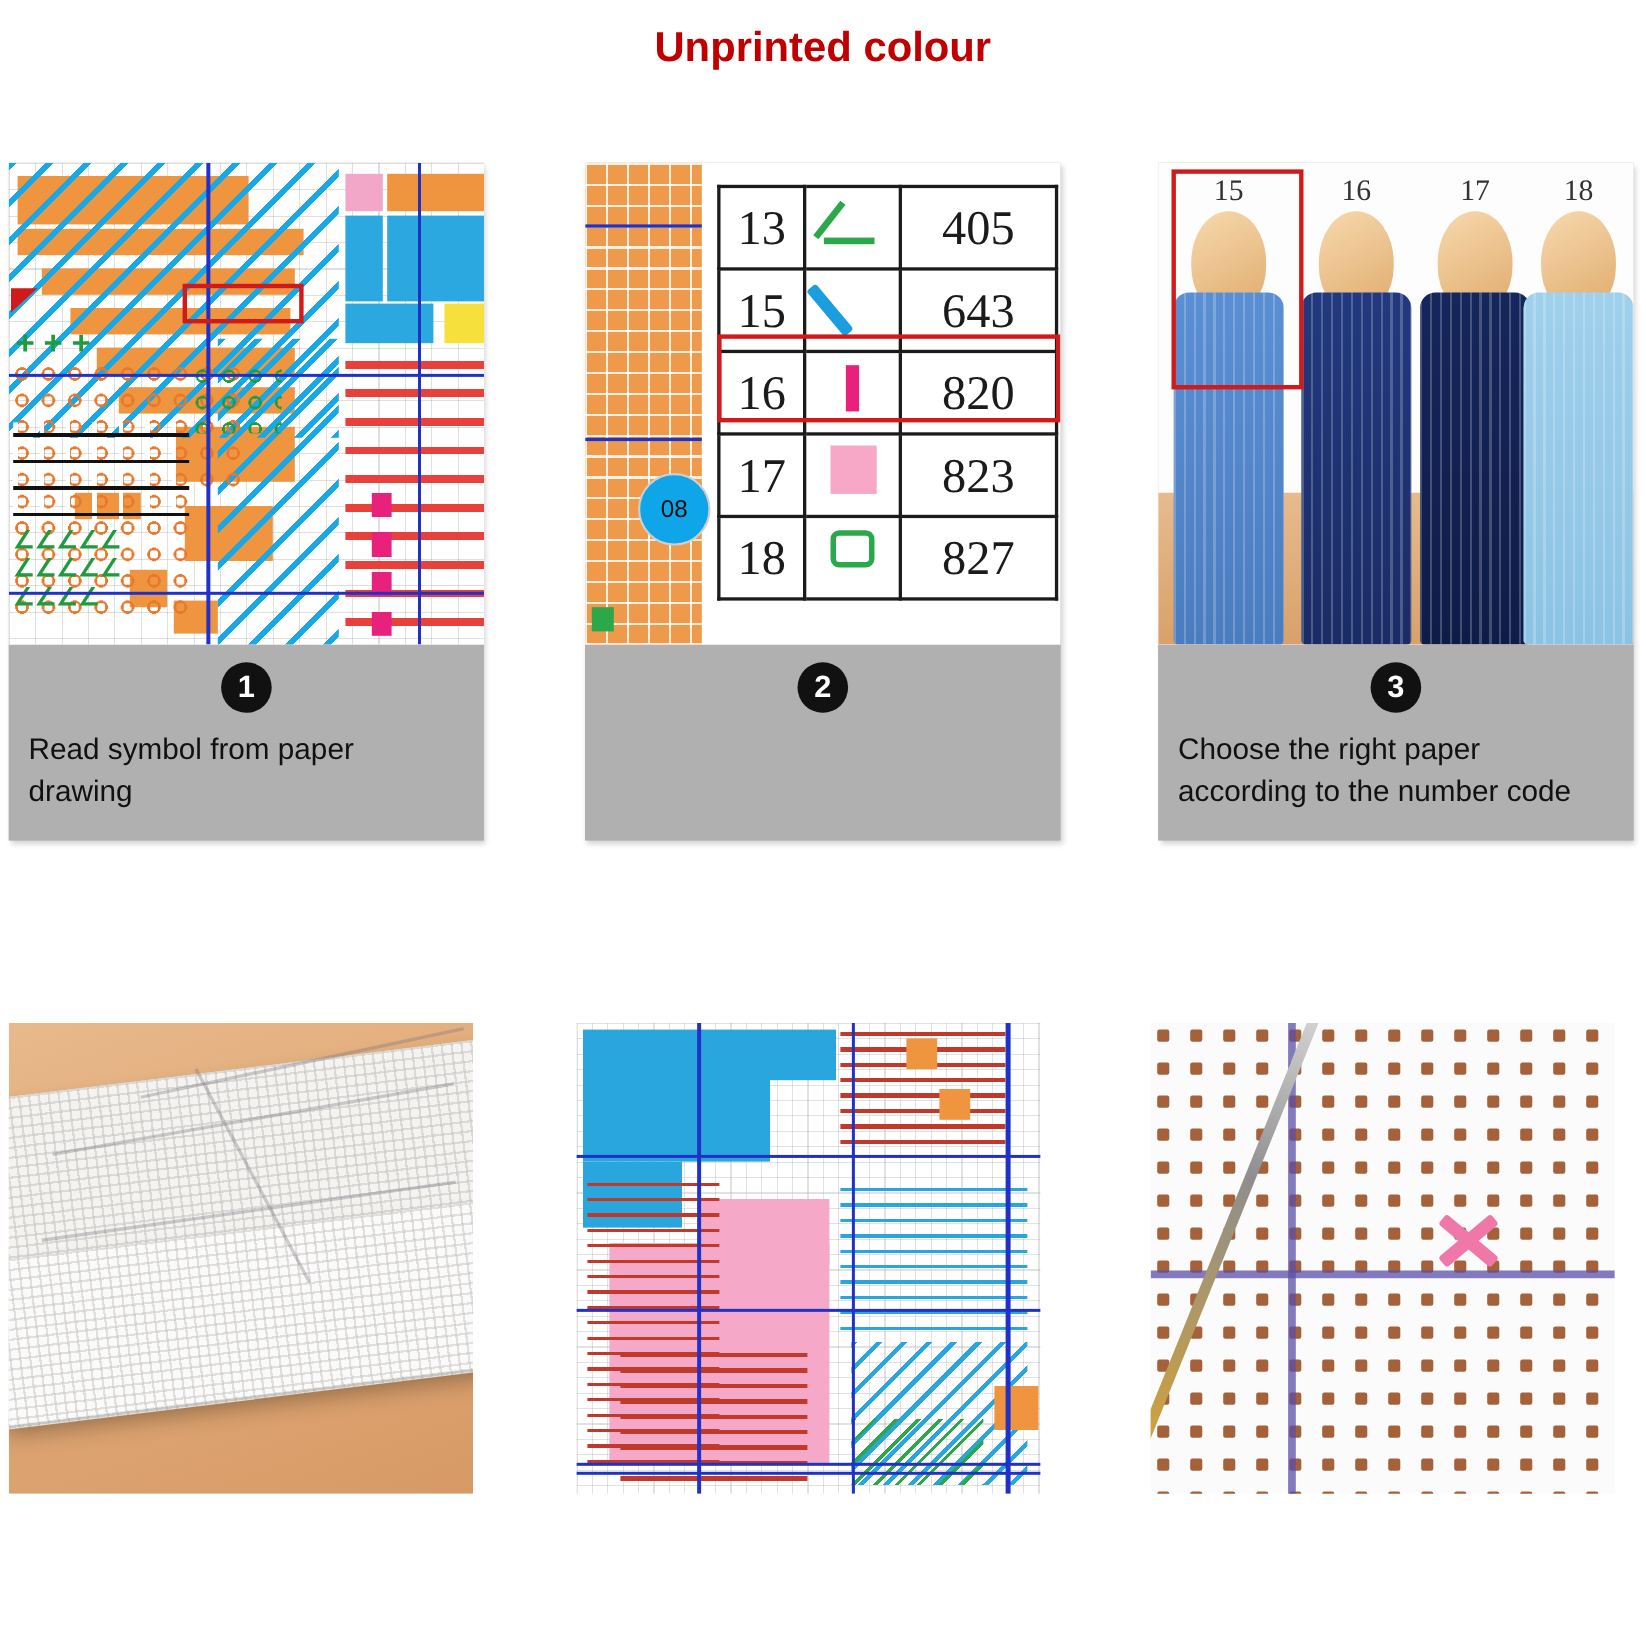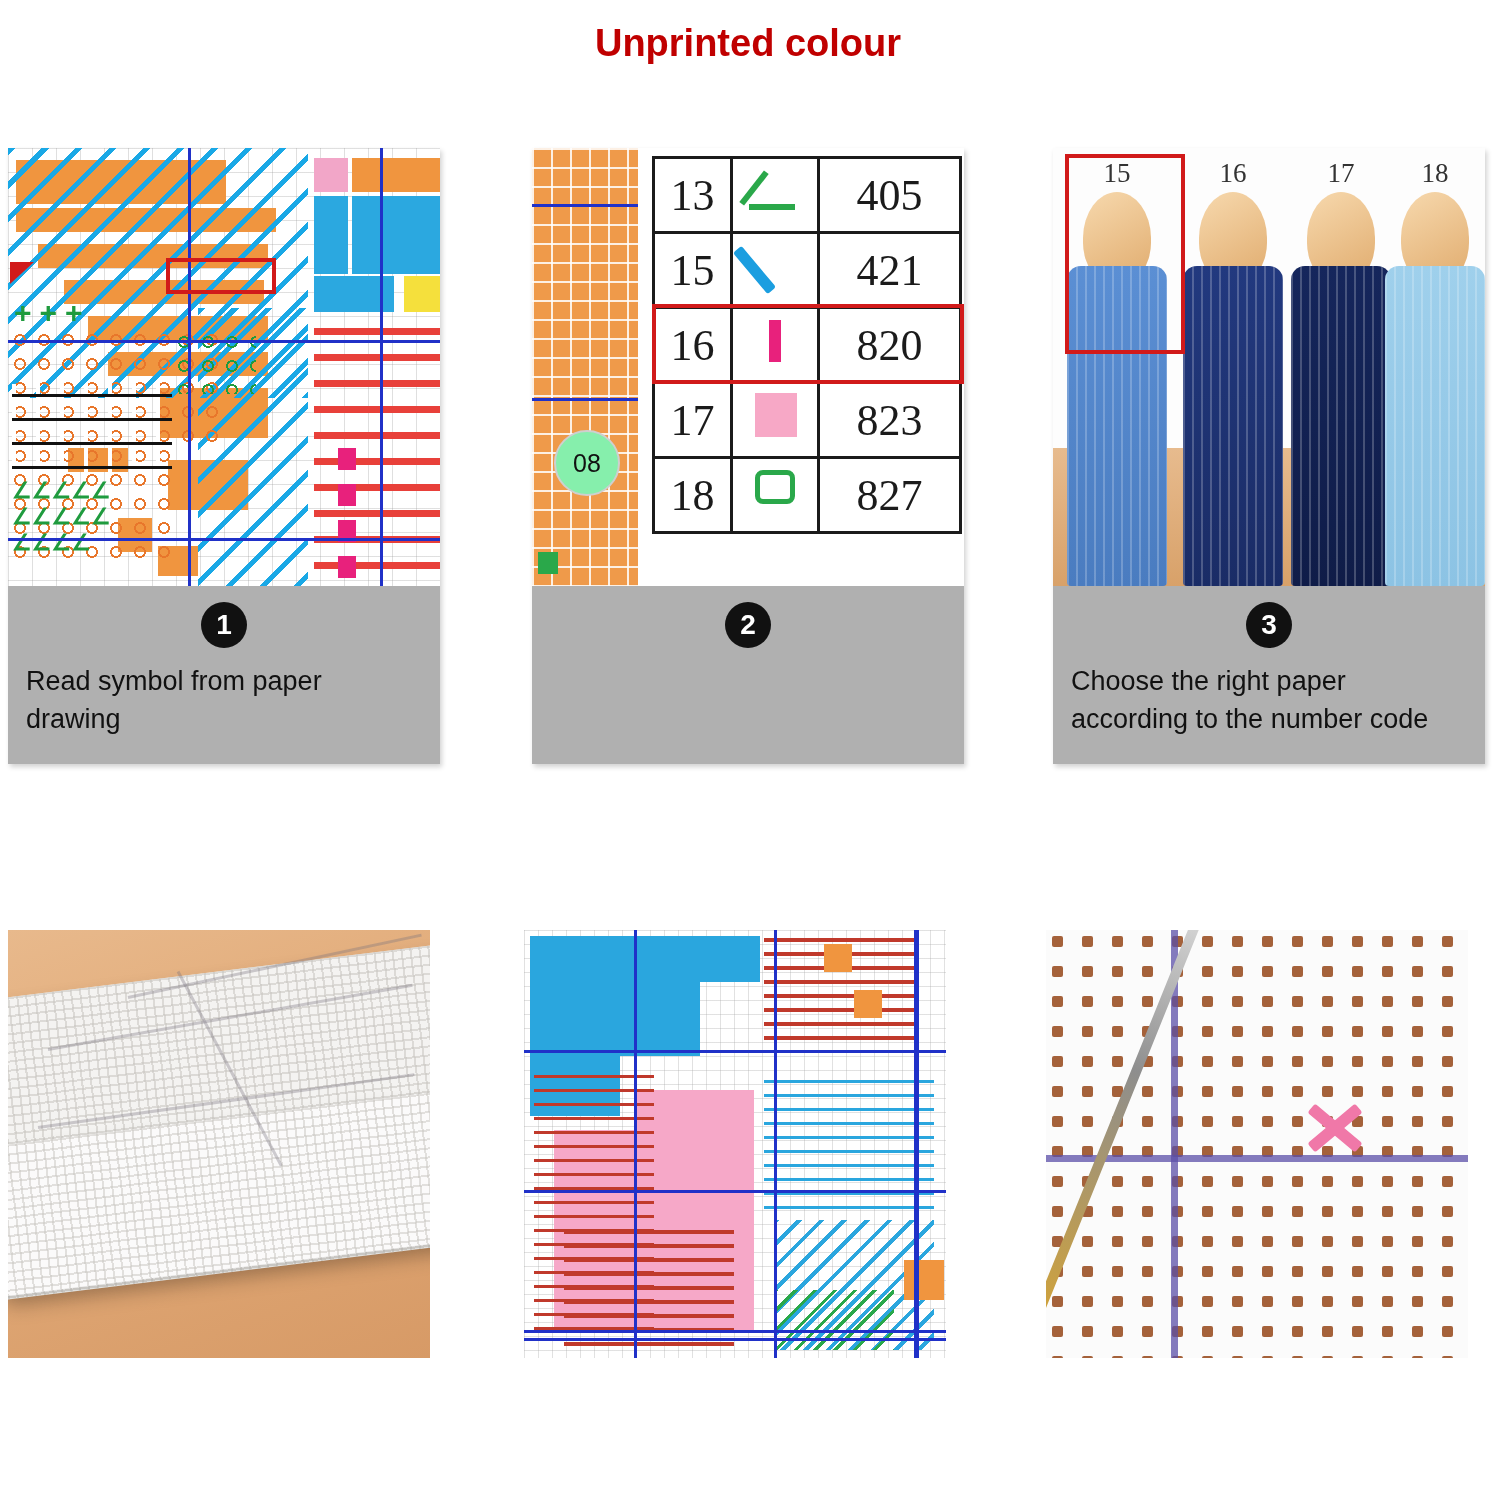--- a/index.html
+++ b/index.html
@@ -135,28 +135,28 @@
     position: absolute; left: 0; top: 0; width: 106px; height: 438px;
     background:
       repeating-linear-gradient(to right, rgba(255,255,255,0.85) 0 2px, transparent 2px 19px),
       repeating-linear-gradient(to bottom, rgba(255,255,255,0.85) 0 2px, transparent 2px 19px),
       #ef9a4a;
   }
   .strip-blueline {
     position: absolute; left: 0; width: 106px; height: 3px; background: #2031c8;
   }
   .strip-circle {
-    position: absolute; left: 22px; top: 282px;
+    position: absolute; left: 48px; top: 282px;
     width: 62px; height: 62px; border-radius: 50%;
-    background: #86efac; border: 2px solid #cfcfcf;
+    background: #0ea5e9; border: 2px solid #cfcfcf;
     display: flex; align-items: center; justify-content: center;
-    font-size: 25px; color: #111;
+    font-size: 22px; color: #111;
   }
   .tbl {
-    position: absolute; left: 120px; top: 8px;
+    position: absolute; left: 120px; top: 20px;
     width: 310px;
     border-collapse: collapse;
     padding-left: 20px;
   }
   .tbl td {
     border: 3px solid #1b1b1b;
     height: 72px;
     text-align: center;
     vertical-align: middle;
     font-size: 44px;
@@ -348,21 +348,21 @@
               </td>
               <td class="code">405</td>
             </tr>
             <tr>
               <td class="num">15</td>
               <td class="sym">
                 <span class="symbox">
                   <i style="position:absolute;left:4px;top:2px;width:11px;height:54px;background:#1b9ee0;transform:rotate(-40deg);border-radius:3px;display:block;"></i>
                 </span>
               </td>
-              <td class="code">421</td>
+              <td class="code">643</td>
             </tr>
             <tr>
               <td class="num">16</td>
               <td class="sym">
                 <span class="symbox">
                   <i style="position:absolute;left:24px;top:4px;width:12px;height:42px;background:#e8217c;display:block;"></i>
                 </span>
               </td>
               <td class="code">820</td>
             </tr>

